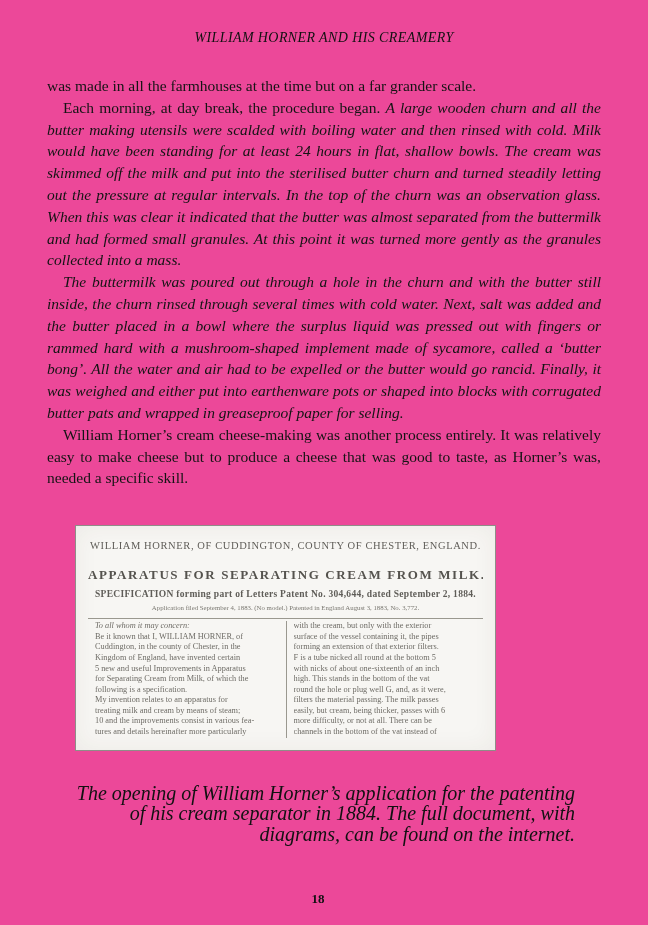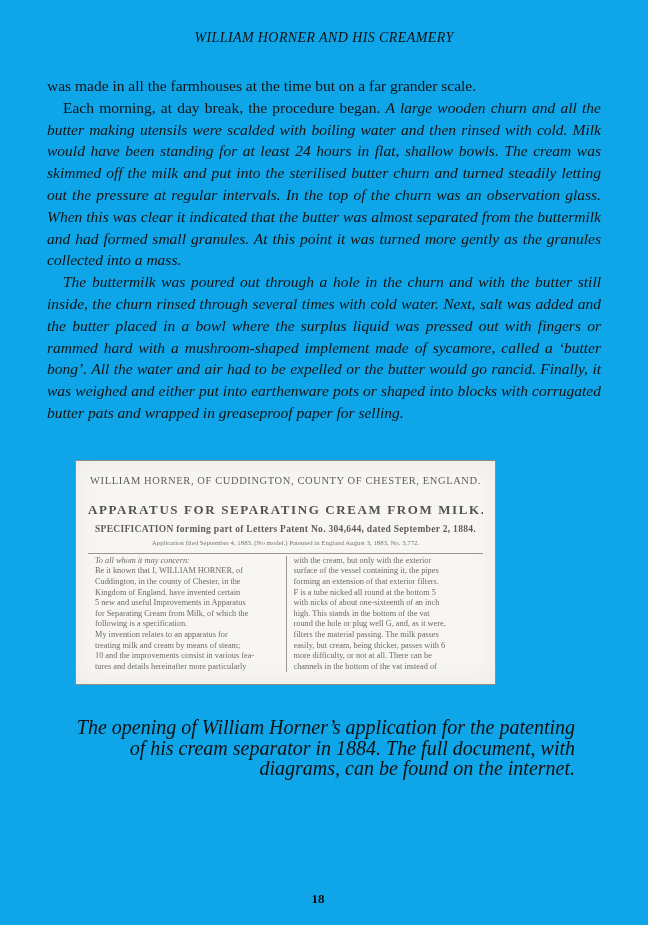--- a/index.html
+++ b/index.html
@@ -3,21 +3,21 @@
 <meta charset="utf-8">
 <style>
   * { box-sizing: border-box; }
   html, body { margin: 0; padding: 0; background: #ffffff; }
   body { width: 648px; font-family: "Liberation Serif", serif; }
 
   .page {
     position: relative;
     width: 648px;
     height: 925px;
-    background: #0ea5e9;
+    background: #ec4899;
     padding: 24px 47px 0 47px;
     overflow: hidden;
     color: #161616;
   }
 
   .running-head {
     text-align: center;
     font-style: italic;
     font-size: 14px;
     letter-spacing: 0.4px;
@@ -126,20 +126,21 @@
 <div class="page">
 
   <div class="running-head">WILLIAM HORNER AND HIS CREAMERY</div>
 
   <div class="body-text">
     <p>was made in all the farmhouses at the time but on a far grander scale.</p>
     <p class="indent">
       <span>Each morning, at day break, the procedure began. </span><span class="italic">A large wooden churn and all the butter making utensils were scalded with boiling water and then rinsed with cold. Milk would have been standing for at least 24 hours in flat, shallow bowls. The cream was skimmed off the milk and put into the sterilised butter churn and turned steadily letting out the pressure at regular intervals. In the top of the churn was an observation glass. When this was clear it indicated that the butter was almost separated from the buttermilk and had formed small granules. At this point it was turned more gently as the granules collected into a mass.</span>
     </p>
     <p class="indent italic">The buttermilk was poured out through a hole in the churn and with the butter still inside, the churn rinsed through several times with cold water. Next, salt was added and the butter placed in a bowl where the surplus liquid was pressed out with fingers or rammed hard with a mushroom-shaped implement made of sycamore, called a ‘butter bong’. All the water and air had to be expelled or the butter would go rancid. Finally, it was weighed and either put into earthenware pots or shaped into blocks with corrugated butter pats and wrapped in greaseproof paper for selling.</p>
+    <p class="indent">William Horner’s cream cheese-making was another process entirely. It was relatively easy to make cheese but to produce a cheese that was good to taste, as Horner’s was, needed a specific skill.</p>
   </div>
 
   <div class="patent-figure">
     <div class="patent-title">WILLIAM HORNER, OF CUDDINGTON, COUNTY OF CHESTER, ENGLAND.</div>
     <div class="patent-subject">APPARATUS FOR SEPARATING CREAM FROM MILK.</div>
     <div class="patent-spec">SPECIFICATION forming part of Letters Patent No. 304,644, dated September 2, 1884.</div>
     <div class="patent-app">Application filed September 4, 1883.  (No model.)  Patented in England August 3, 1883, No. 3,772.</div>
     <div class="patent-columns">
       <div class="patent-col left">
           <div class="pline">To all whom it may concern:</div>

